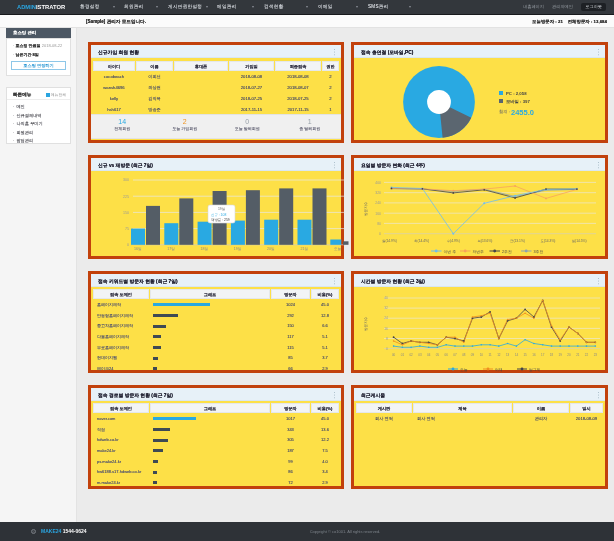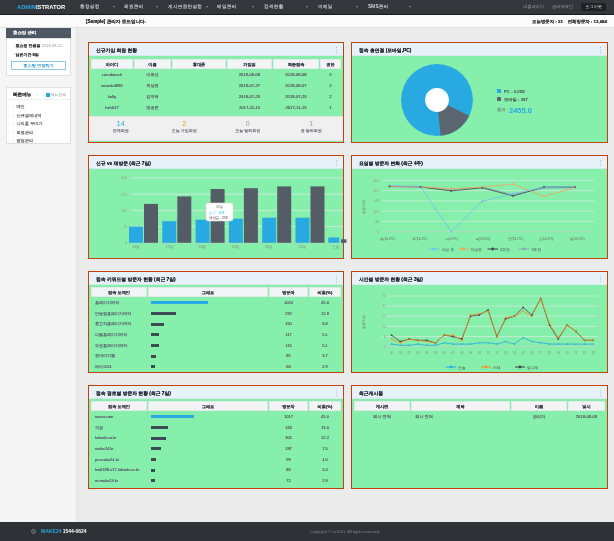--- a/index.html
+++ b/index.html
@@ -27,21 +27,21 @@
 #extbtn{position:absolute;left:4px;top:22px;width:55px;height:9px;border:1px solid #8ec7e8;color:#2a97d4;font-size:4.2px;font-weight:bold;text-align:center;line-height:8px;background:#fff}
 #sp2{top:59px;height:57px}
 #sp2 .hd{height:12px;border-bottom:1px solid #ededed;position:relative}
 #sp2 .hd b{position:absolute;left:6px;top:3.5px;font-size:4.6px;color:#333;text-shadow:0 0 .3px #333}
 #sp2 .hd .mz{position:absolute;right:4px;top:4px;font-size:3.8px;color:#888}
 #sp2 .hd .mz i{display:inline-block;width:3.5px;height:3.5px;background:#2aa5e0;vertical-align:-0.5px;margin-right:1px}
 #sp2 ul{list-style:none;margin:4px 0 0 6px}
 #sp2 li{font-size:4.2px;color:#555;margin-bottom:3.6px;text-shadow:0 0 .3px #667}
 #sp2 li:before{content:"·";margin-right:2px;color:#999}
 
-.card{position:absolute;background:#86efac;border:1px solid #c2410c}
+.card{position:absolute;background:#fde047;border:3px solid #c2410c}
 .chdr{position:relative;height:13px;background:#e7f1f8;border-bottom:1px solid #d9e7f0}
 .chdr b{position:absolute;left:7px;top:4px;font-size:4.8px;color:#223;text-shadow:0 0 .3px #223}
 .chdr .dots{position:absolute;right:6px;top:3.5px;width:1.5px;height:1.5px;border-radius:50%;background:#9db1be;box-shadow:0 2.6px 0 #9db1be,0 5.2px 0 #9db1be}
 
 table{border-collapse:separate;border-spacing:1px 0;width:100%}
 th{background:#f2f4f6;border:1px solid #e5e8ea;font-size:4.2px;color:#334;font-weight:bold;height:10px;text-shadow:0 0 .25px #334}
 td{font-size:4.2px;color:#555;text-align:center;height:11px;text-shadow:0 0 .3px #667}
 .bt td{height:10.7px;font-size:4px}
 .bt td.d{text-align:left;padding-left:4px;color:#556}
 .bt td.g{text-align:left;padding-left:3px}

